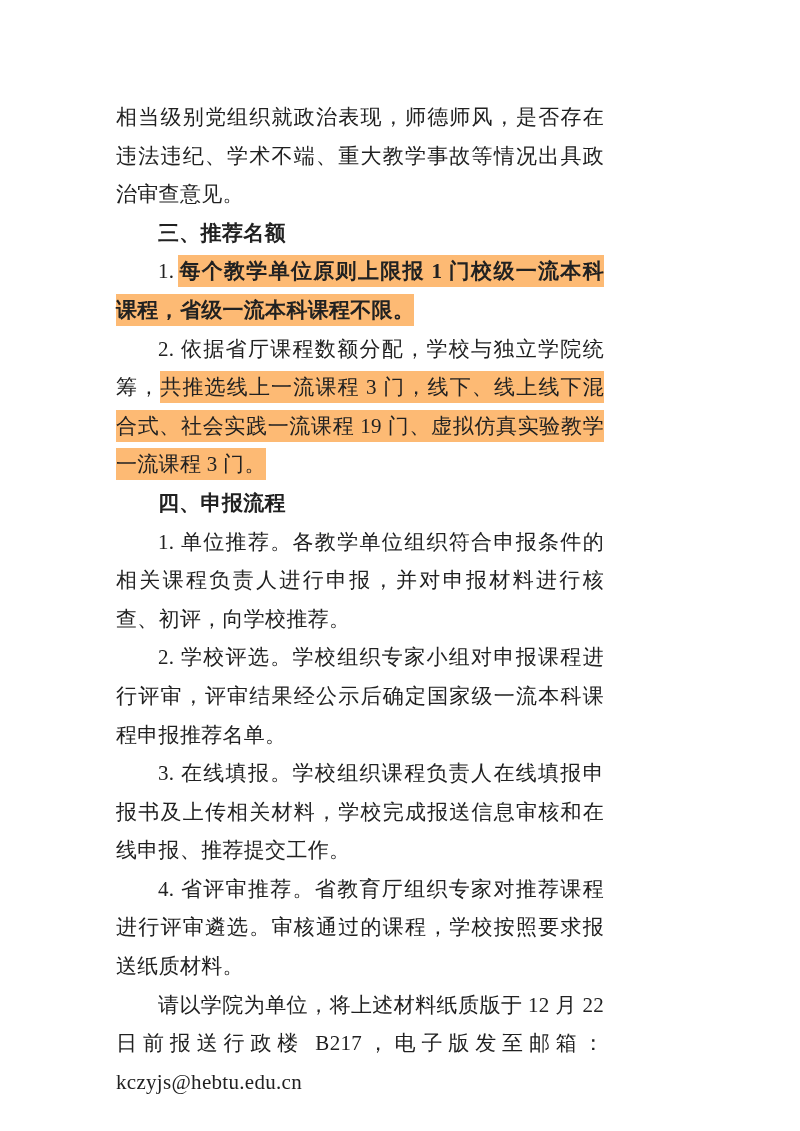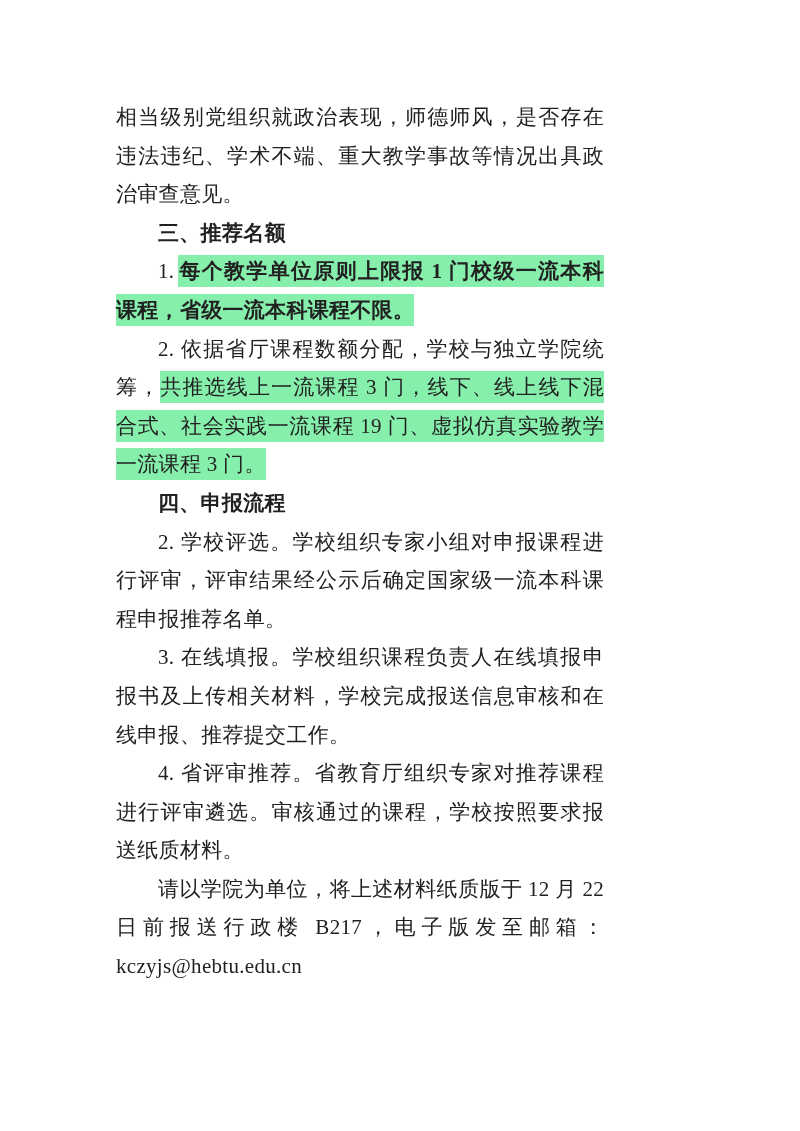--- a/index.html
+++ b/index.html
@@ -27,21 +27,21 @@
   }
   .indent {
     text-indent: 2em;
   }
   .heading {
     font-family: Liberation Serif, serif;
     font-weight: 700;
     color: #141414;
   }
   .hl {
-    background: #86efac;
+    background: #fdba74;
     padding: 4px 0;
     box-decoration-break: clone;
     -webkit-box-decoration-break: clone;
   }
   .bold {
     font-weight: 700;
   }
   .num {
     padding-right: 4px;
   }
@@ -54,20 +54,21 @@
   <p class="body-text">相当级别党组织就政治表现，师德师风，是否存在违法违纪、学术不端、重大教学事故等情况出具政治审查意见。</p>
 
   <p class="heading indent">三、推荐名额</p>
 
   <p class="body-text indent"><span class="num">1.</span><span class="hl bold">每个教学单位原则上限报 1 门校级一流本科课程，省级一流本科课程不限。</span></p>
 
   <p class="body-text indent"><span>2. 依据省厅课程数额分配，学校与独立学院统筹，</span><span class="hl">共推选线上一流课程 3 门，线下、线上线下混合式、社会实践一流课程 19 门、虚拟仿真实验教学一流课程 3 门。</span></p>
 
   <p class="heading indent">四、申报流程</p>
 
+  <p class="body-text indent">1. 单位推荐。各教学单位组织符合申报条件的相关课程负责人进行申报，并对申报材料进行核查、初评，向学校推荐。</p>
 
   <p class="body-text indent">2. 学校评选。学校组织专家小组对申报课程进行评审，评审结果经公示后确定国家级一流本科课程申报推荐名单。</p>
 
   <p class="body-text indent">3. 在线填报。学校组织课程负责人在线填报申报书及上传相关材料，学校完成报送信息审核和在线申报、推荐提交工作。</p>
 
   <p class="body-text indent">4. 省评审推荐。省教育厅组织专家对推荐课程进行评审遴选。审核通过的课程，学校按照要求报送纸质材料。</p>
 
 
 
 

